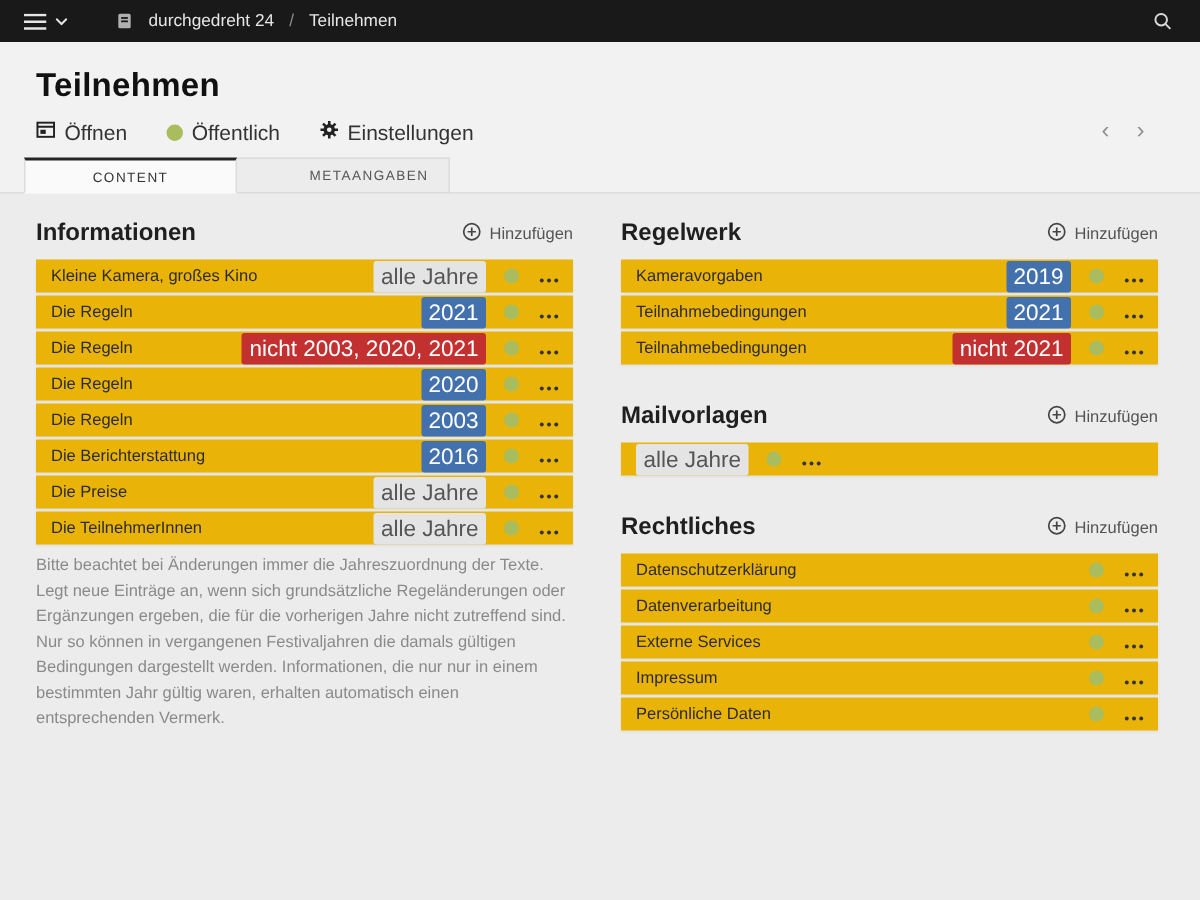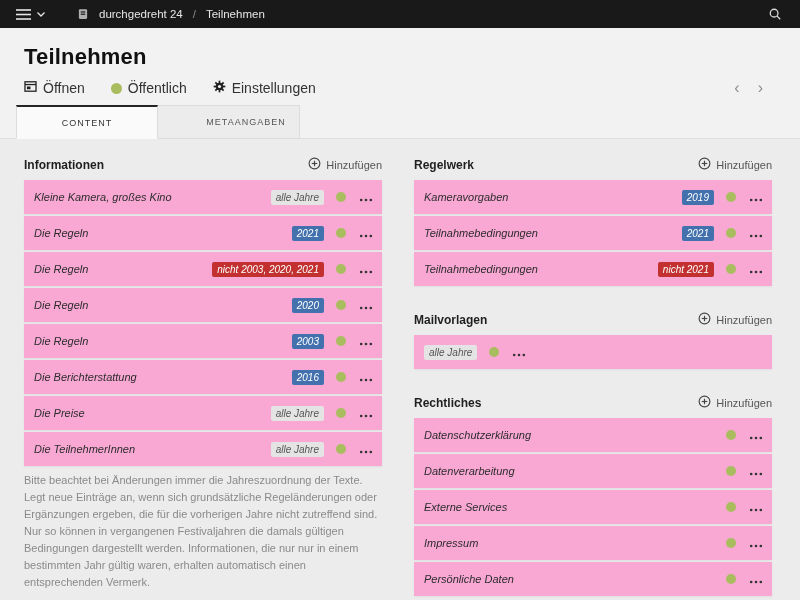--- a/index.html
+++ b/index.html
@@ -20,38 +20,38 @@
   .header { background:#f2f2f2; padding:16px 28px 0 24px; }
   .page-title { font-size:22px; font-weight:bold; color:#111; letter-spacing:.2px; }
   .action-row { display:flex; align-items:center; margin-top:9px; }
   .action-btn { display:flex; align-items:center; gap:6px; font-size:14px; color:#333; margin-right:26px; cursor:pointer; background:none; border:none; font-family:inherit; }
   .action-row .spacer { flex:1; }
   .nav-arrow { color:#8f8f8f; cursor:pointer; padding:0 9px; }
   .dot { width:11px; height:11px; border-radius:50%; background:var(--green,#a9bc5e); display:inline-block; }
 
   
   .tabs { display:flex; margin-top:8px; margin-left:-8px; position:relative; z-index:2; margin-bottom:-1px; }
-  .tab { width:142px; height:34px; display:flex; align-items:center; justify-content:center;
+  .tab { width:142px; height:24px; display:flex; align-items:center; justify-content:center;
          font-size:9px; letter-spacing:1px; color:#555; background:#ececec; border:1px solid #dcdcdc;
          cursor:pointer; }
   .tab.active { background:#fafafa; border-top:2px solid #252525; border-bottom:1px solid #fafafa; color:#333; }
   .tab + .tab { border-left:none;padding-left:35px; }
 
   
   .main { background:#ececec; border-top:1px solid #dedede; height:482px; display:flex; gap:32px; padding:18px 28px 0 24px; }
   .col { flex:1; min-width:0; }
   .section + .section { margin-top:26px; }
   .section-header { display:flex; align-items:center; justify-content:space-between; margin-bottom:8px; }
-  .section-title { font-size:12px; font-weight:bold; color:#1f1f1f; }
+  .section-title { font-size:16px; font-weight:bold; color:#1f1f1f; }
   .add-btn { display:flex; align-items:center; gap:5px; font-size:11px; color:#555; cursor:pointer; background:none; border:none; font-family:inherit; }
 
-  .row { height:34px; background:#f9a8d4; display:flex; align-items:center; padding:0 9px 0 10px;
-         margin-bottom:2px; box-shadow:0 1px 2px rgba(0,0,0,.06); cursor:pointer;font-style:italic; }
+  .row { height:22px; background:#eab308; display:flex; align-items:center; padding:0 9px 0 10px;
+         margin-bottom:2px; box-shadow:0 1px 2px rgba(0,0,0,.06); cursor:pointer; }
   .row-label { flex:1; font-size:11px; color:#2c2c2c; white-space:nowrap; overflow:hidden; }
-  .badge { font-size:10px; padding:2px 5px; border-radius:2px; margin-right:12px; white-space:nowrap;text-align:center; }
+  .badge { font-size:15px; padding:2px 5px; border-radius:2px; margin-right:12px; white-space:nowrap;text-align:center; }
   .badge-year { background:var(--blue,#4271ae); color:#fff; }
   .badge-negative { background:var(--red,#c23030); color:#fff; }
   .badge-neutral { background:#e4e4e4; color:#555; }
   .row .dot { margin-right:13px; width:10px; height:10px; }
   .options-btn { background:none; border:none; cursor:pointer; display:flex; align-items:center; padding:2px 0; }
 
   .help-text { margin-top:6px; font-size:11px; line-height:1.55; color:#8a8a8a; }
 </style>
 </head>
 <body>

